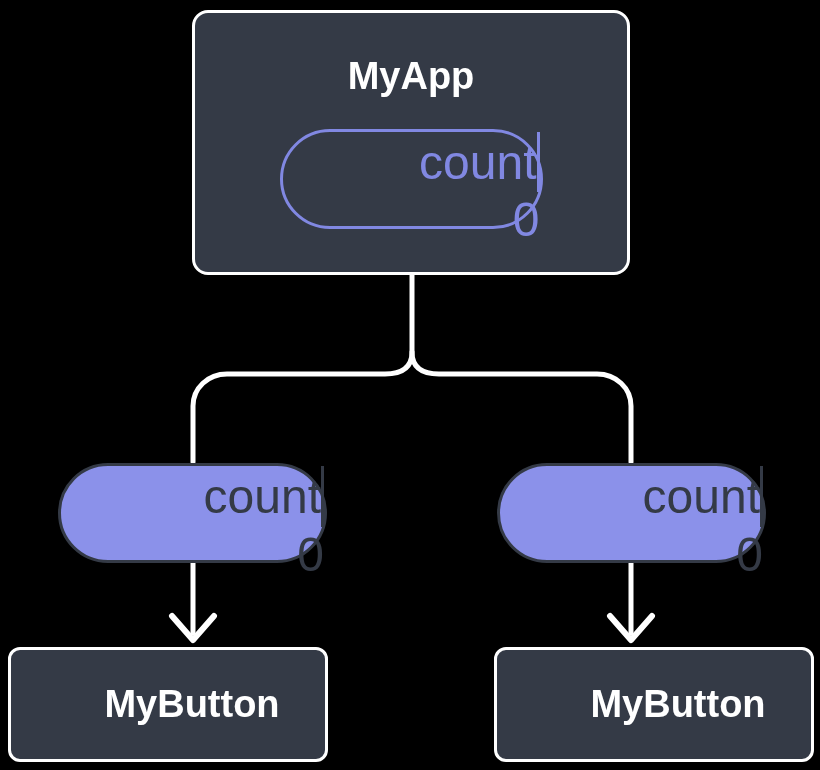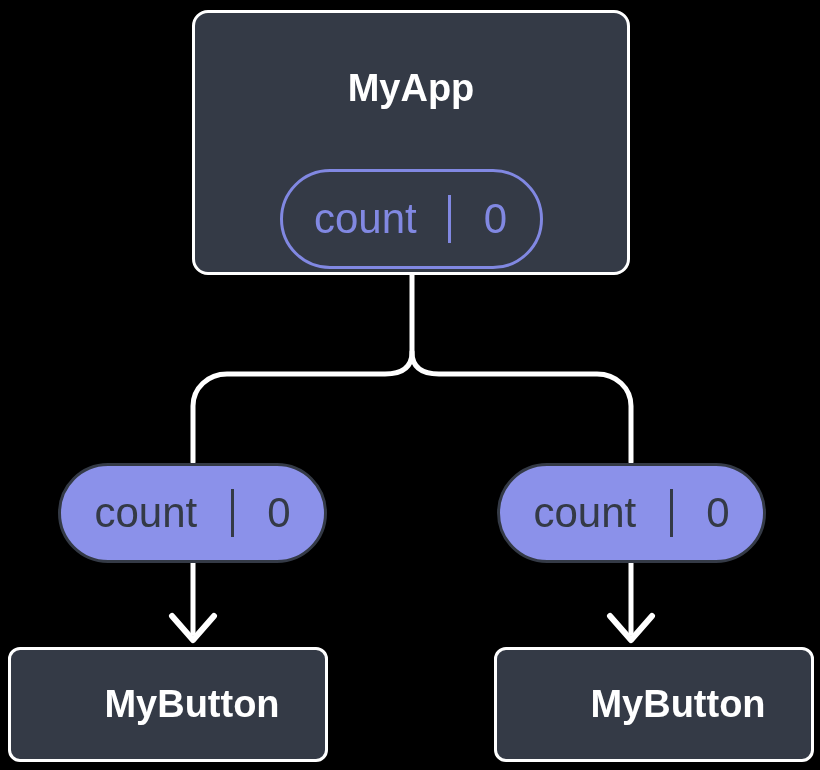--- a/index.html
+++ b/index.html
@@ -40,37 +40,37 @@
     border: 3px solid var(--node-border, #fff);
     z-index: 2;
   }
   .node.app {
     left: 192px; top: 10px;
     width: 438px; height: 265px;
     border-radius: 16px;
     display: flex;
     flex-direction: column;
     align-items: center;
-    padding-top: 54px;
-    gap: 28px;
+    padding-top: 42px;
   }
   .node-title {
     font-size: 38px;
     font-weight: 700;
     line-height: 1.15;
     color: var(--title-text, #fff);
     white-space: nowrap;
   }
   .pill {
     box-sizing: border-box;
     display: flex;
-    align-items: center;
-    font-size: 42px;
+    align-items: flex-end;
+    font-size: 48px;
     font-weight: 400;
     z-index: 3;
+    flex-direction: column;
   }
   .pill .pill-label,
   .pill .pill-value {
     display: flex;
     align-items: center;
     justify-content: center;
     white-space: nowrap;
   }
   .pill .pill-label { flex: 0 0 64.5%; }
   .pill .pill-value { flex: 1 1 auto; }

